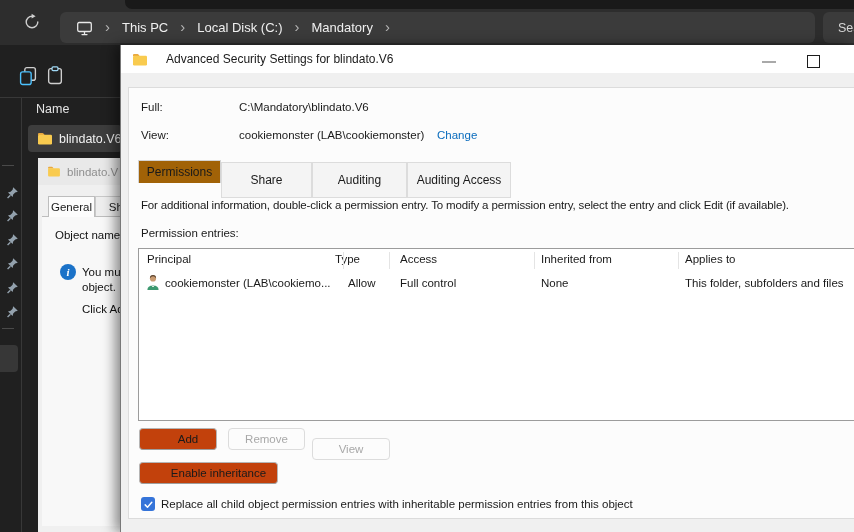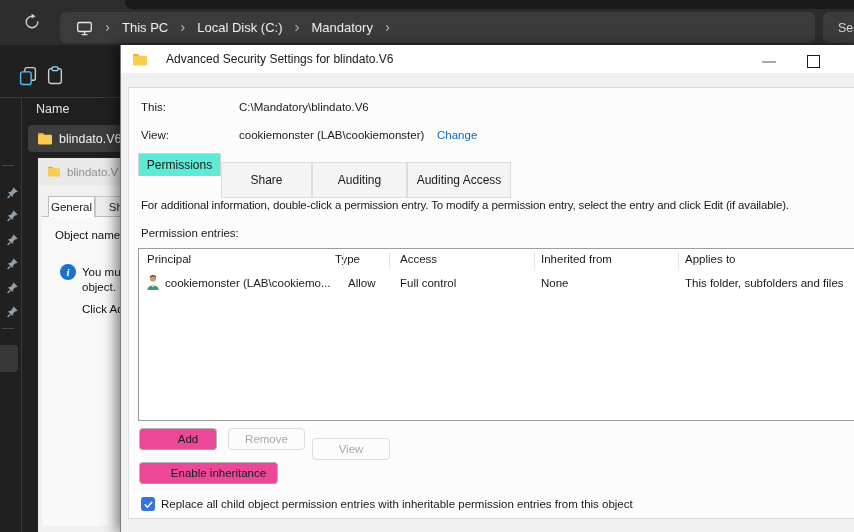--- a/index.html
+++ b/index.html
@@ -51,32 +51,32 @@
   .sec-titlebar { position:absolute; left:0; top:0; width:100%; height:28px; background:#ffffff;
                   display:flex; align-items:center; padding-left:11px; gap:18px; }
   .sec-titlebar span { color:#191919; font-size:12px; }
   .btn-min { position:absolute; left:641px; top:16px; width:14px; height:2px; background:#a9a9a9; }
   .btn-max { position:absolute; left:686px; top:10px; width:13px; height:13px; border:1.5px solid #1c1c1c; background:#fff; }
   .sec-panel { position:absolute; left:7px; top:42px; width:730px; height:432px; background:#fcfcfc; border:1px solid #dcdcdc; }
   .sec-label { position:absolute; font-size:11.5px; color:#1a1a1a; white-space:nowrap; }
   .link { color:#0a6cbd; cursor:pointer; }
 
   .tab { position:absolute; font-size:12px; color:#1a1a1a; display:flex; align-items:center; justify-content:center; }
-  .tab.active { top:108px; height:23px; background:#5eead4; border:1px solid #d4d4d4; border-bottom:none; z-index:2; }
+  .tab.active { top:115px; height:23px; background:#a16207; border:1px solid #d4d4d4; border-bottom:none; z-index:2; }
   .tab.idle { top:117px; height:36px; background:#f4f4f4; border:1px solid #dcdcdc; }
 
   .listbox { position:absolute; left:17px; top:203px; width:722px; height:173px; background:#ffffff; border:1px solid #9c9c9c; }
   .lb-h { position:absolute; top:4px; font-size:11.5px; color:#1a1a1a; white-space:nowrap; }
   .lb-div { position:absolute; top:3px; width:1px; height:17px; background:#e4e4e4; }
   .lb-c { position:absolute; top:28px; font-size:11.5px; color:#1a1a1a; white-space:nowrap; }
   .user-ico { position:absolute; left:7px; top:25px; width:14px; height:16px; }
 
   .wbtn { position:absolute; height:22px; border-radius:4px; font-size:11.5px;
           display:flex; align-items:center; justify-content:center; white-space:nowrap; }
-  .wbtn.on { background:#ec4899; border:1px solid #b5b5b5; border-bottom-color:#9e9e9e; color:#1a1a1a;padding-left:20px; }
+  .wbtn.on { background:#c2410c; border:1px solid #b5b5b5; border-bottom-color:#9e9e9e; color:#1a1a1a;padding-left:20px; }
   .wbtn.off { background:#fcfcfc; border:1px solid #dcdcdc; color:#a8a8a8; }
 
   .chk { position:absolute; left:20px; top:452px; width:14px; height:14px; background:#3574d9; border-radius:3px;
          display:flex; align-items:center; justify-content:center; }
   .chk svg { width:11px; height:11px; }
   .chk-label { position:absolute; left:40px; top:453px; font-size:11.5px; color:#1a1a1a; white-space:nowrap; }
 </style>
 </head>
 <body>
 
@@ -204,21 +204,21 @@
           <path d="M1 3 v-1 q0-1 1-1 h3.6 q.6 0 .9.4 L7.6 3 Z" fill="#e9a83e"></path>
           <rect x="1" y="2.8" width="14" height="9.6" rx="1.2" fill="#f9cb4f"></rect>
         </svg>
       <span>Advanced Security Settings for blindato.V6</span>
     </div>
     <div class="btn-min"></div>
     <div class="btn-max"></div>
 
     <div class="sec-panel"></div>
 
-    <div class="sec-label" style="left:20px; top:56px;">This:</div>
+    <div class="sec-label" style="left:20px; top:56px;">Full:</div>
     <div class="sec-label" style="left:118px; top:56px;">C:\Mandatory\blindato.V6</div>
 
     <div class="sec-label" style="left:20px; top:84px;">View:</div>
     <div class="sec-label" style="left:118px; top:84px;">cookiemonster (LAB\cookiemonster)</div>
     <div class="sec-label link" style="left:316px; top:84px;">Change</div>
 
     <div class="tab active" style="left:17px; width:83px;">Permissions</div>
     <div class="tab idle" style="left:100px; width:91px;">Share</div>
     <div class="tab idle" style="left:191px; width:95px;">Auditing</div>
     <div class="tab idle" style="left:286px; width:104px;">Auditing Access</div>

